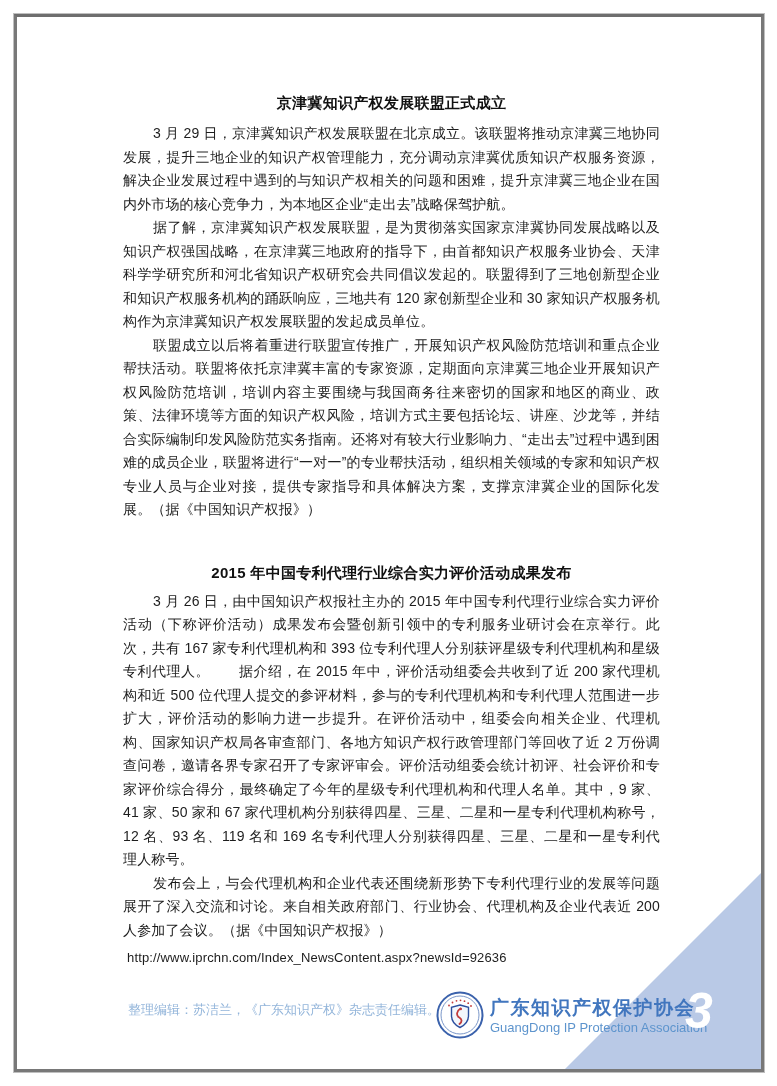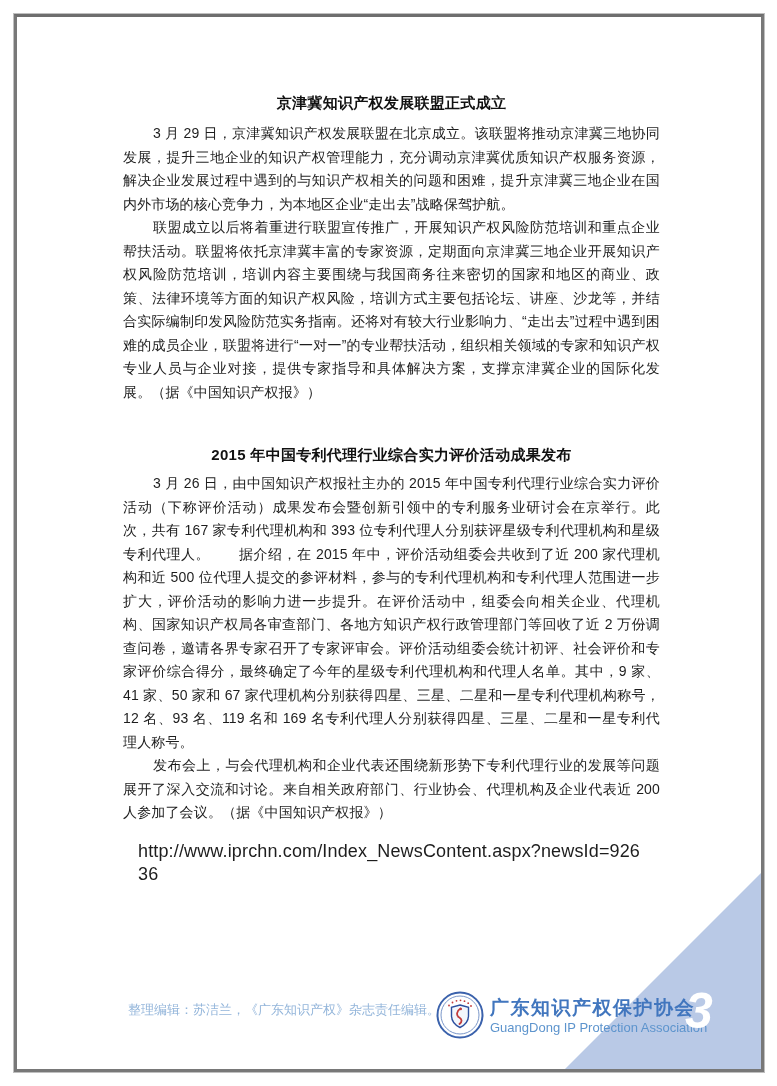--- a/index.html
+++ b/index.html
@@ -65,22 +65,22 @@
     font-size: 14px;
     line-height: 23.5px;
     letter-spacing: 0.15px;
     text-align: justify;
     text-indent: 30px;
     color: var(--text-color, #1d1d1d);
   }
   .para-first-1 { margin-top: 9px; }
   .para-first-2 { margin-top: 7px; }
   .article-link {
-    margin: 15px;
-    font-size: 18px;
+    margin: 4px;
+    font-size: 13px;
     line-height: 23.5px;
     text-indent: 0;
     text-align: left;
     word-break: break-all;
     color: #1d1d1d;
   }
   
   .footer-note {
     position: absolute;
     left: 111px;
@@ -144,20 +144,21 @@
 <div class="canvas">
   <div class="page">
 
     <div class="corner-triangle"></div>
 
     <div class="content">
 
       <h1 class="article-title title-1">京津冀知识产权发展联盟正式成立</h1>
 
       <p class="body-para para-first-1">3 月 29 日，京津冀知识产权发展联盟在北京成立。该联盟将推动京津冀三地协同发展，提升三地企业的知识产权管理能力，充分调动京津冀优质知识产权服务资源，解决企业发展过程中遇到的与知识产权相关的问题和困难，提升京津冀三地企业在国内外市场的核心竞争力，为本地区企业“走出去”战略保驾护航。</p>
+      <p class="body-para">据了解，京津冀知识产权发展联盟，是为贯彻落实国家京津冀协同发展战略以及知识产权强国战略，在京津冀三地政府的指导下，由首都知识产权服务业协会、天津科学学研究所和河北省知识产权研究会共同倡议发起的。联盟得到了三地创新型企业和知识产权服务机构的踊跃响应，三地共有 120 家创新型企业和 30 家知识产权服务机构作为京津冀知识产权发展联盟的发起成员单位。</p>
       <p class="body-para">联盟成立以后将着重进行联盟宣传推广，开展知识产权风险防范培训和重点企业帮扶活动。联盟将依托京津冀丰富的专家资源，定期面向京津冀三地企业开展知识产权风险防范培训，培训内容主要围绕与我国商务往来密切的国家和地区的商业、政策、法律环境等方面的知识产权风险，培训方式主要包括论坛、讲座、沙龙等，并结合实际编制印发风险防范实务指南。还将对有较大行业影响力、“走出去”过程中遇到困难的成员企业，联盟将进行“一对一”的专业帮扶活动，组织相关领域的专家和知识产权专业人员与企业对接，提供专家指导和具体解决方案，支撑京津冀企业的国际化发展。（据《中国知识产权报》）</p>
 
       <h1 class="article-title title-2">2015 年中国专利代理行业综合实力评价活动成果发布</h1>
 
       <p class="body-para para-first-2">3 月 26 日，由中国知识产权报社主办的 2015 年中国专利代理行业综合实力评价活动（下称评价活动）成果发布会暨创新引领中的专利服务业研讨会在京举行。此次，共有 167 家专利代理机构和 393 位专利代理人分别获评星级专利代理机构和星级专利代理人。　　据介绍，在 2015 年中，评价活动组委会共收到了近 200 家代理机构和近 500 位代理人提交的参评材料，参与的专利代理机构和专利代理人范围进一步扩大，评价活动的影响力进一步提升。在评价活动中，组委会向相关企业、代理机构、国家知识产权局各审查部门、各地方知识产权行政管理部门等回收了近 2 万份调查问卷，邀请各界专家召开了专家评审会。评价活动组委会统计初评、社会评价和专家评价综合得分，最终确定了今年的星级专利代理机构和代理人名单。其中，9 家、41 家、50 家和 67 家代理机构分别获得四星、三星、二星和一星专利代理机构称号，12 名、93 名、119 名和 169 名专利代理人分别获得四星、三星、二星和一星专利代理人称号。</p>
       <p class="body-para">发布会上，与会代理机构和企业代表还围绕新形势下专利代理行业的发展等问题展开了深入交流和讨论。来自相关政府部门、行业协会、代理机构及企业代表近 200 人参加了会议。（据《中国知识产权报》）</p>
 
       <p class="body-para article-link">http://www.iprchn.com/Index_NewsContent.aspx?newsId=92636</p>
 
     </div>

